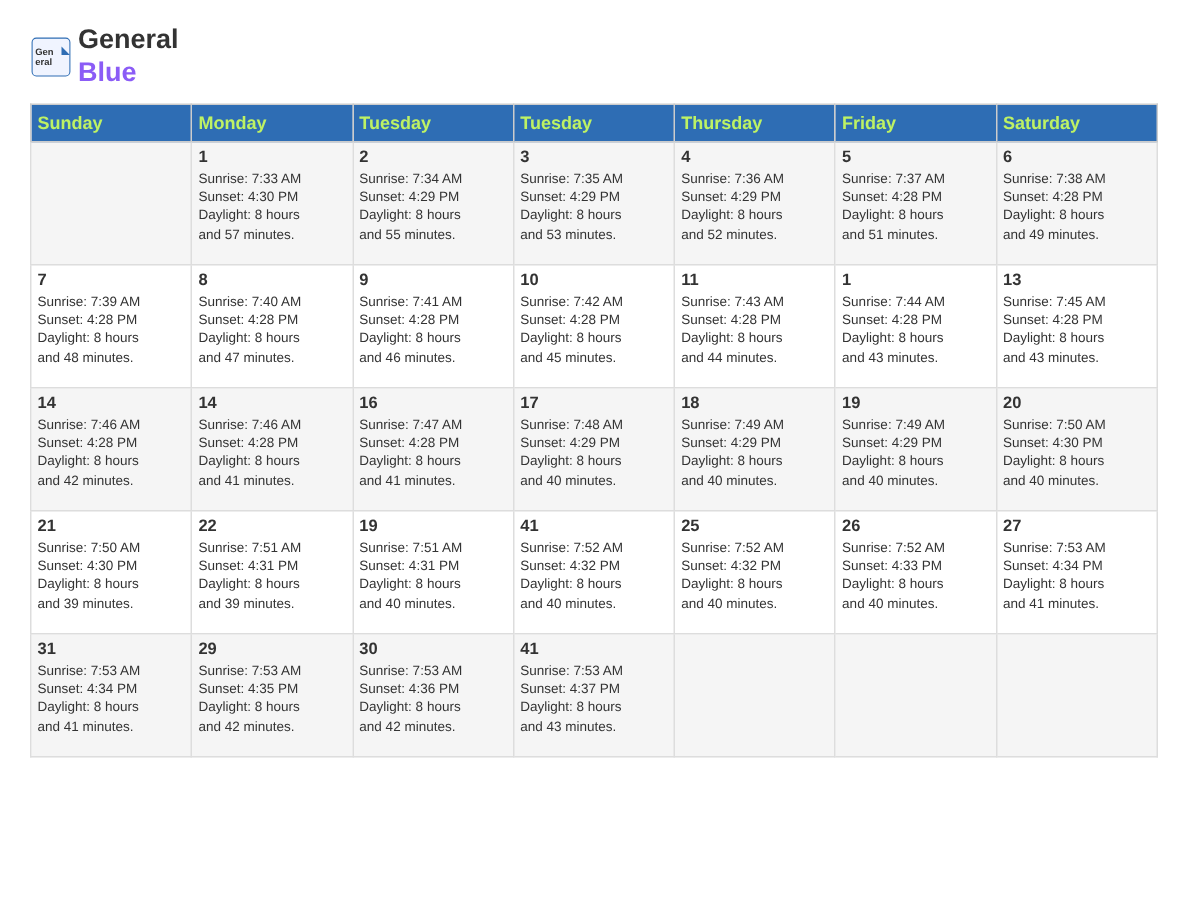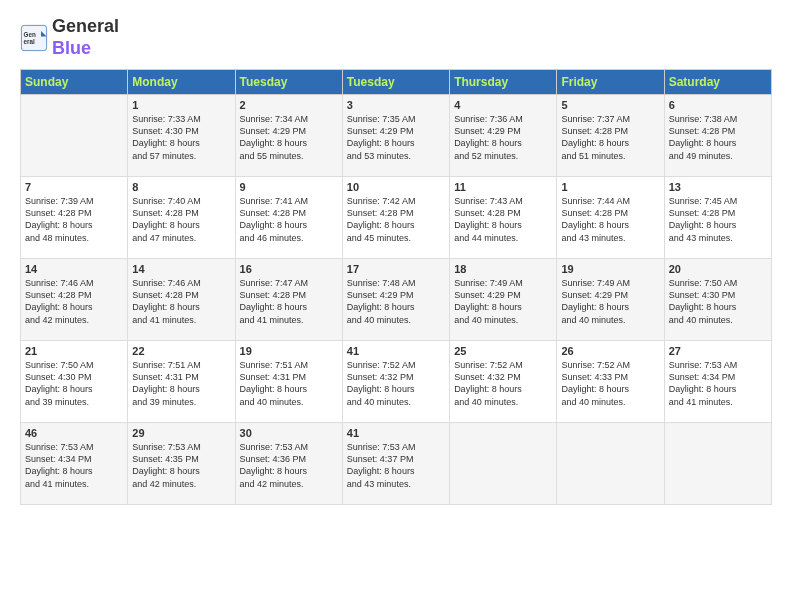--- a/index.html
+++ b/index.html
@@ -243,21 +243,21 @@
             <span class="day-number">26</span>
             <div class="cell-text">Sunrise: 7:52 AM<br>Sunset: 4:33 PM<br>Daylight: 8 hours<br> and 40 minutes.</div>
           </td>
           <td>
             <span class="day-number">27</span>
             <div class="cell-text">Sunrise: 7:53 AM<br>Sunset: 4:34 PM<br>Daylight: 8 hours<br> and 41 minutes.</div>
           </td>
         </tr>
         <tr>
           <td>
-            <span class="day-number">46</span>
+            <span class="day-number">31</span>
             <div class="cell-text">Sunrise: 7:53 AM<br>Sunset: 4:34 PM<br>Daylight: 8 hours<br> and 41 minutes.</div>
           </td>
           <td>
             <span class="day-number">29</span>
             <div class="cell-text">Sunrise: 7:53 AM<br>Sunset: 4:35 PM<br>Daylight: 8 hours<br> and 42 minutes.</div>
           </td>
           <td>
             <span class="day-number">30</span>
             <div class="cell-text">Sunrise: 7:53 AM<br>Sunset: 4:36 PM<br>Daylight: 8 hours<br> and 42 minutes.</div>
           </td>

